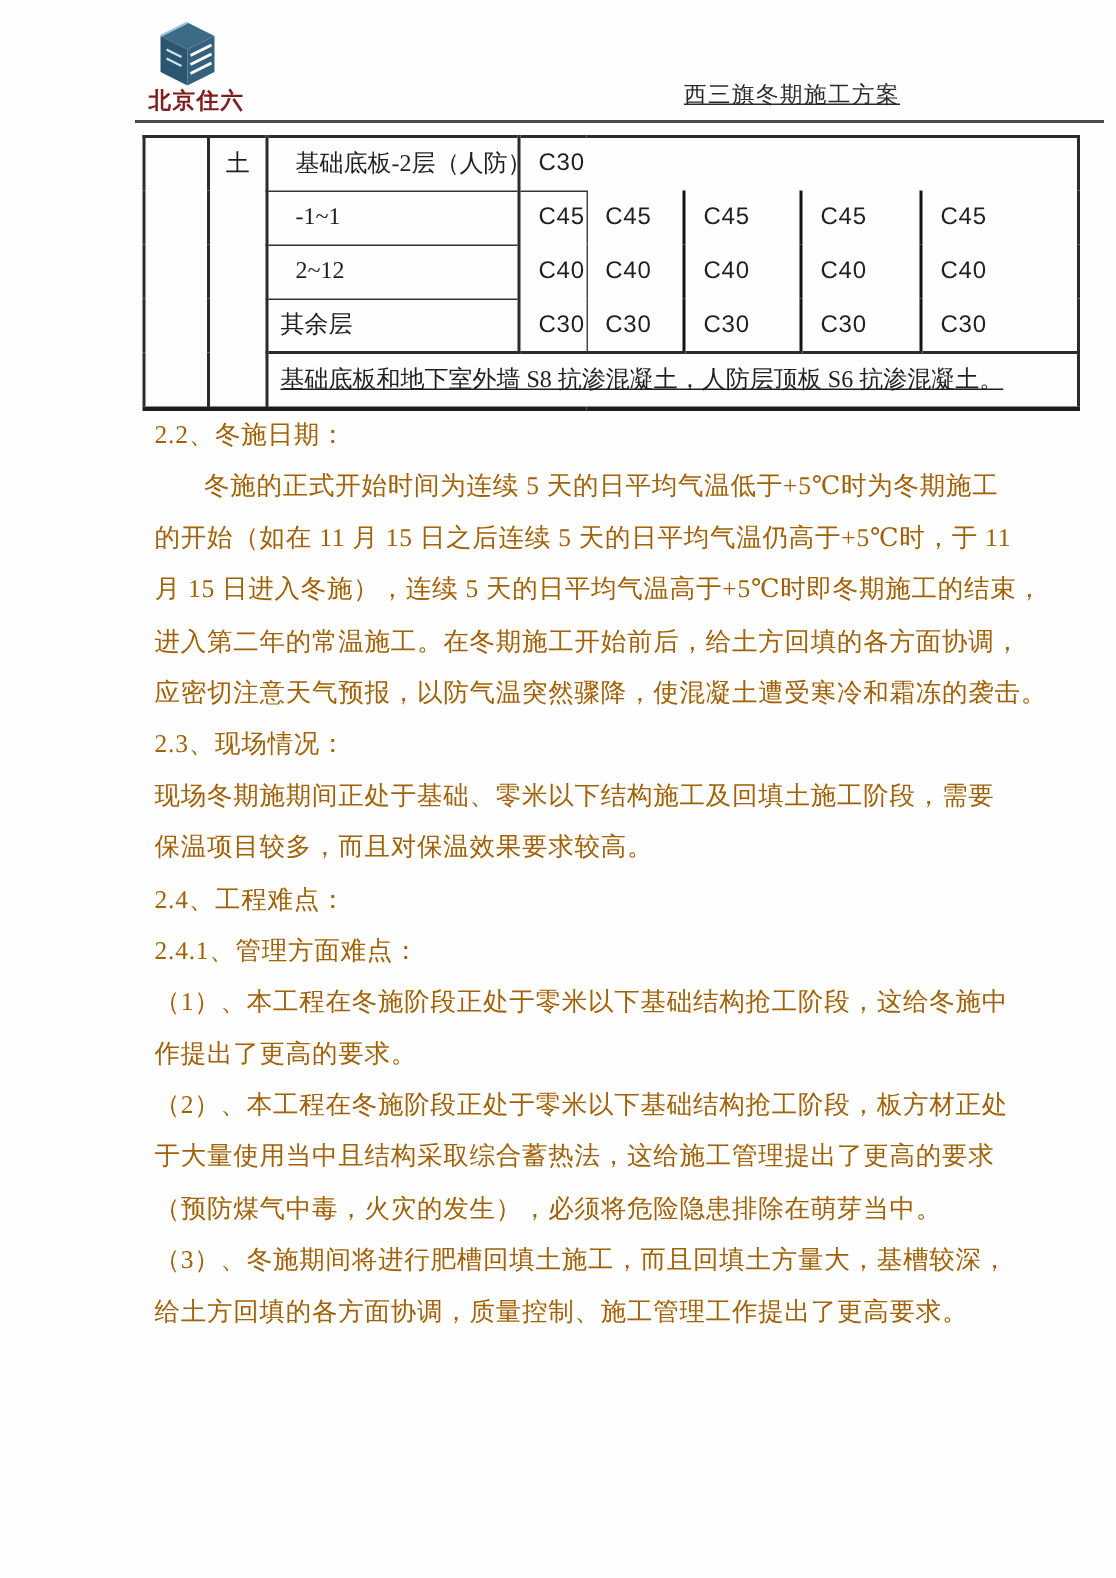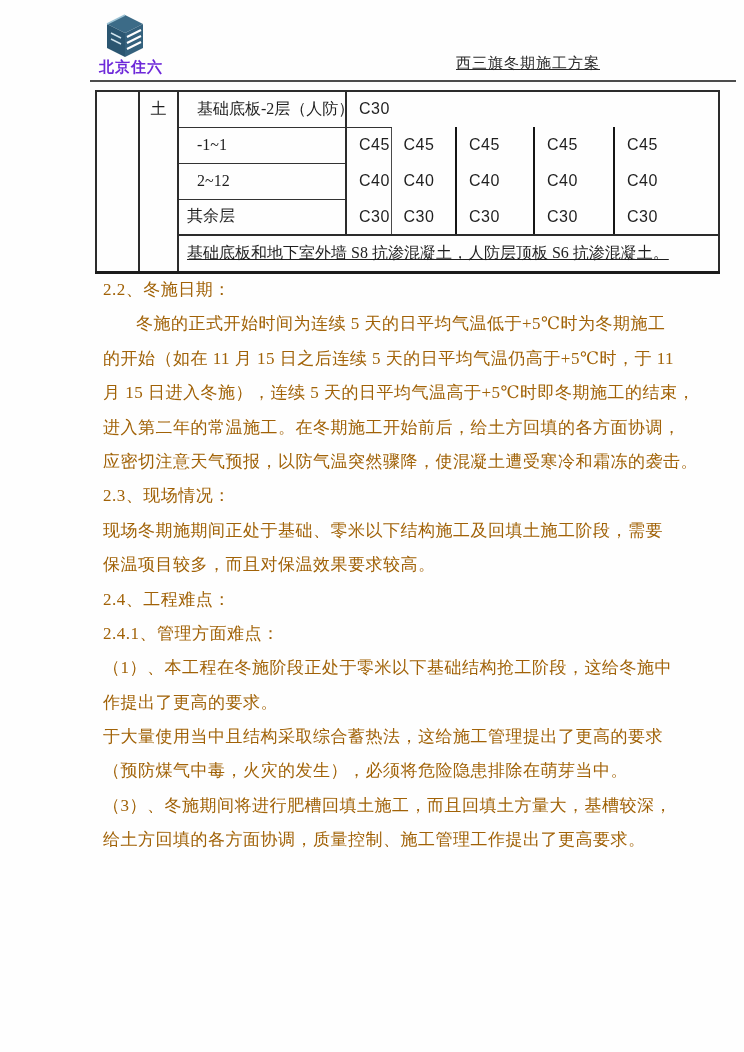--- a/index.html
+++ b/index.html
@@ -8,21 +8,21 @@
     background:#fefefe; margin:0 auto; overflow:hidden;
     font-family:"Liberation Serif","DejaVu Serif",serif;
     color:#1f1f1f;
   }
 
   
   .logo-mark { position:absolute; left:103px; top:13px; width:44px; height:46px; }
   .logo-text {
     position:absolute; left:99px; top:58px;
     font-family:"Liberation Sans","DejaVu Sans",sans-serif;
-    font-weight:bold; font-size:15px; letter-spacing:1px; color:#6d28d9;
+    font-weight:bold; font-size:15px; letter-spacing:1px; color:#7f1d1d;
     white-space:nowrap;
   }
   .doc-title {
     position:absolute; right:144px; top:54px;
     font-size:15px; letter-spacing:1px; color:#2b2b2b; white-space:nowrap;text-decoration:underline;
   }
   .header-rule {
     position:absolute; left:90px; top:80px; width:646px; height:2px;
     background:#4d4d4d;
   }
@@ -136,19 +136,20 @@
     <div class="line">月 15 日进入冬施），连续 5 天的日平均气温高于+5℃时即冬期施工的结束，</div>
     <div class="line">进入第二年的常温施工。在冬期施工开始前后，给土方回填的各方面协调，</div>
     <div class="line">应密切注意天气预报，以防气温突然骤降，使混凝土遭受寒冷和霜冻的袭击。</div>
     <div class="line">2.3、现场情况：</div>
     <div class="line">现场冬期施期间正处于基础、零米以下结构施工及回填土施工阶段，需要</div>
     <div class="line">保温项目较多，而且对保温效果要求较高。</div>
     <div class="line">2.4、工程难点：</div>
     <div class="line">2.4.1、管理方面难点：</div>
     <div class="line">（1）、本工程在冬施阶段正处于零米以下基础结构抢工阶段，这给冬施中</div>
     <div class="line">作提出了更高的要求。</div>
+    <div class="line">（2）、本工程在冬施阶段正处于零米以下基础结构抢工阶段，板方材正处</div>
     <div class="line">于大量使用当中且结构采取综合蓄热法，这给施工管理提出了更高的要求</div>
     <div class="line">（预防煤气中毒，火灾的发生），必须将危险隐患排除在萌芽当中。</div>
     <div class="line">（3）、冬施期间将进行肥槽回填土施工，而且回填土方量大，基槽较深，</div>
     <div class="line">给土方回填的各方面协调，质量控制、施工管理工作提出了更高要求。</div>
   </div>
 
 </div>
 
 </body></html>

